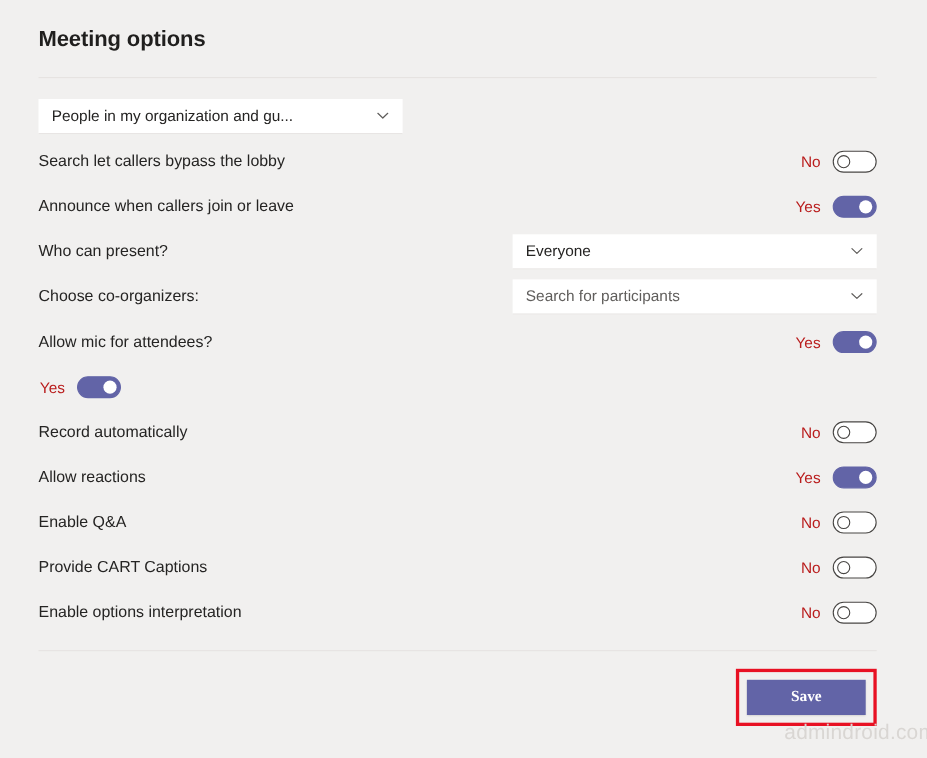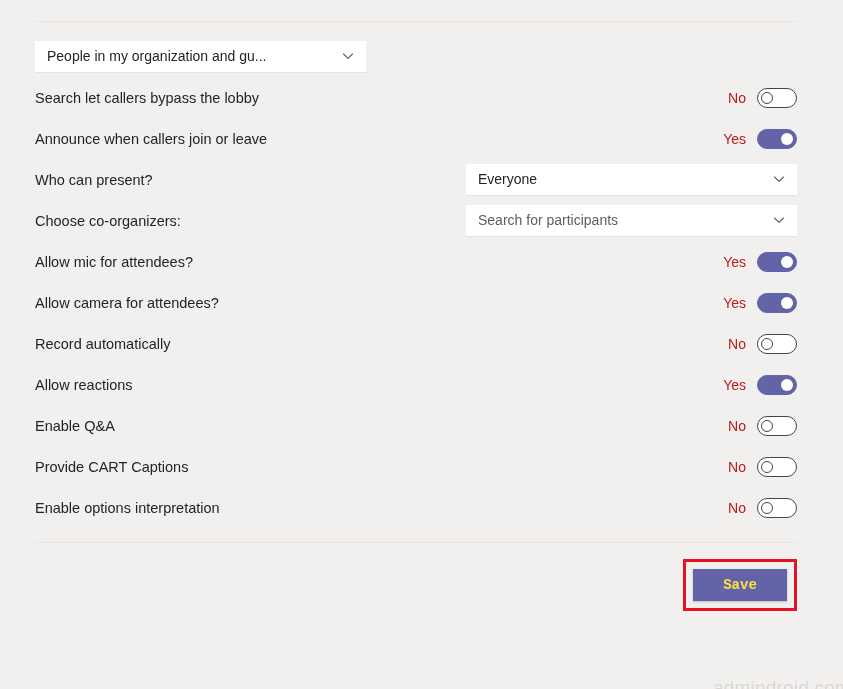--- a/index.html
+++ b/index.html
@@ -162,26 +162,26 @@
 
   .save-highlight {
     border: 3px solid #e81123;
     padding: 7px;
     display: inline-block;
     line-height: 0;
   }
 
   .save-button {
     background: #6264a7;
-    color: #fde047;
-    font-family: Liberation Mono, monospace;
+    color: #ffffff;
+    font-family: Liberation Serif, serif;
     font-size: 14px;
     font-weight: bold;
     border: none;
-    width: 94px;
+    width: 108px;
     height: 32px;
     cursor: pointer;
     box-shadow: 0 1px 2px rgba(0,0,0,0.22);
     line-height: 32px;
     padding: 0;
   }
 
   
   .watermark {
     position: absolute;
@@ -193,20 +193,21 @@
     pointer-events: none;
     white-space: nowrap;
     font-family: "Liberation Sans", sans-serif;
   }
 </style>
 </head>
 <body>
 
 <div class="page">
 
+  <h1 class="page-title">Meeting options</h1>
 
   <div class="divider"></div>
 
   <div class="options">
       <div class="option-row">
         <div class="option-control">
           <div class="dropdown">
             <span class="dropdown-text">People in my organization and gu...</span>
             <span class="chevron">
               <svg width="12" height="12" viewBox="0 0 12 12" fill="none" aria-hidden="true">
@@ -269,21 +270,20 @@
         <div class="option-control">
           <div class="toggle-wrap">
             <span class="toggle-state">Yes</span>
             <div class="toggle on">
               <span class="knob"></span>
             </div>
           </div>
         </div>
       </div>
       <div class="option-row">
-        <div class="option-label">Allow camera for attendees?</div>
         <div class="option-control">
           <div class="toggle-wrap">
             <span class="toggle-state">Yes</span>
             <div class="toggle on">
               <span class="knob"></span>
             </div>
           </div>
         </div>
       </div>
       <div class="option-row">

